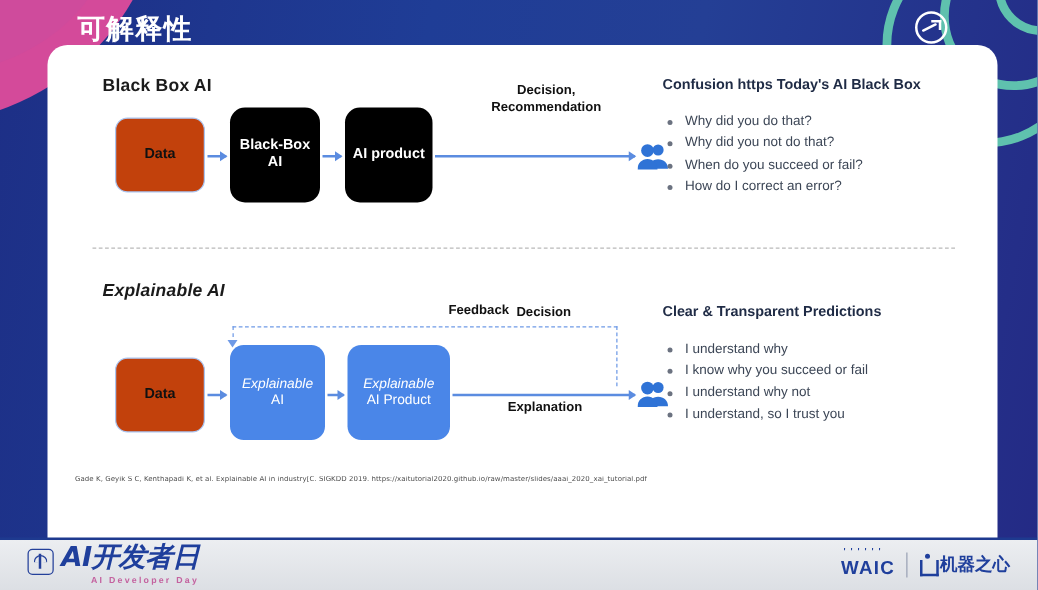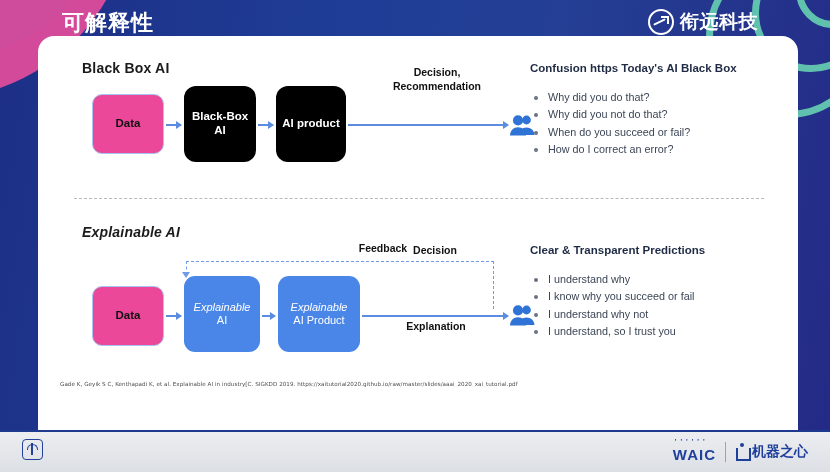--- a/index.html
+++ b/index.html
@@ -46,21 +46,21 @@
     letter-spacing:.2px;}
   .bb-title{left:44px;top:24px;}
   .xai-title{left:44px;top:188px;font-style:italic;}
 
   .divider{position:absolute;left:36px;top:162px;width:690px;height:0;
     border-top:1px dashed #b9b9b9;}
 
   
   .box{position:absolute;display:flex;align-items:center;justify-content:center;
     text-align:center;border-radius:10px;box-sizing:border-box;line-height:1.18;}
-  .box-data{background:#ec4899;border:1.4px solid #a9c4f0;color:#111;
+  .box-data{background:#c2410c;border:1.4px solid #a9c4f0;color:#111;
     font-size:11.5px;font-weight:600;}
   .box-black{background:#000;color:#fff;font-size:11.5px;font-weight:700;border-radius:12px;}
   .box-blue{background:#4a86e8;color:#fff;font-size:11px;font-weight:500;border-radius:11px;}
   .box-blue i{font-style:italic;}
 
   
   #bb-data{left:54px;top:58px;width:72px;height:60px;}
   #bb-black{left:146px;top:50px;width:72px;height:76px;}
   #bb-prod{left:238px;top:50px;width:70px;height:76px;}
 
@@ -158,21 +158,20 @@
   <div class="arcs">
     <span class="a1"></span>
       <span class="a2"></span>
       <span class="a3"></span>
   </div>
 
   <div class="hdr-title">可解释性</div>
 
   <div class="brand">
     <span class="brand-mark"></span>
-    <span class="brand-text">衔远科技</span>
   </div>
 
   <div class="card">
 
     <div class="sec-title bb-title">Black Box AI</div>
 
     <div class="box box-data" id="bb-data">Data</div>
 
     <div class="box box-black" id="bb-black">
       <span>
@@ -262,20 +261,24 @@
         <li>I understand, so I trust you</li>
       </ul>
     </div>
 
     <div class="cite">Gade K, Geyik S C, Kenthapadi K, et al. Explainable AI in industry[C. SIGKDD 2019. https://xaitutorial2020.github.io/raw/master/slides/aaai_2020_xai_tutorial.pdf</div>
   </div>
 
   <div class="footer">
     <div class="f-left">
       <span class="f-badge"></span>
+      <span>
+        <div class="f-logo-txt">AI开发者日</div>
+        <div class="f-sub">AI Developer Day</div>
+      </span>
     </div>
 
     <div class="f-right">
       <div class="waic">
         <span class="waic-dots">' ' ' ' ' '</span>
         <span>WAIC</span>
       </div>
       <div class="f-sep"></div>
       <div class="jqzx">
         <span class="jq-ico"></span>

